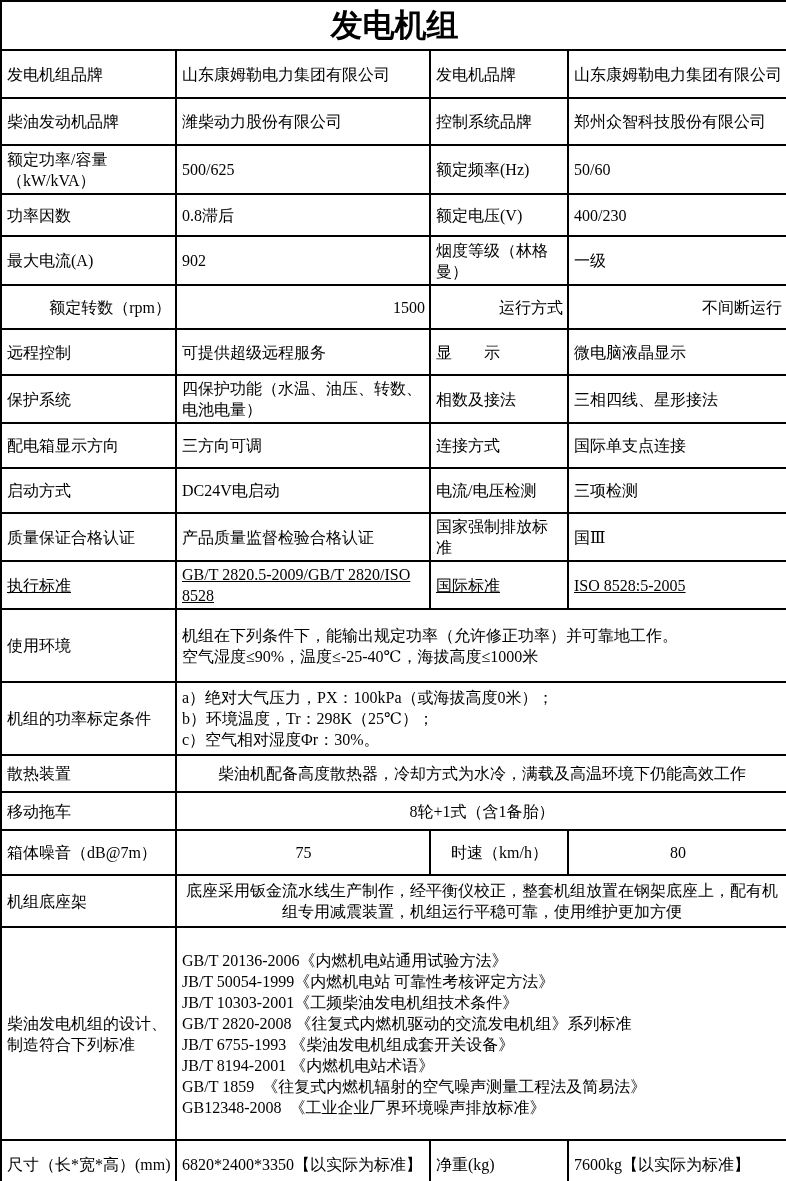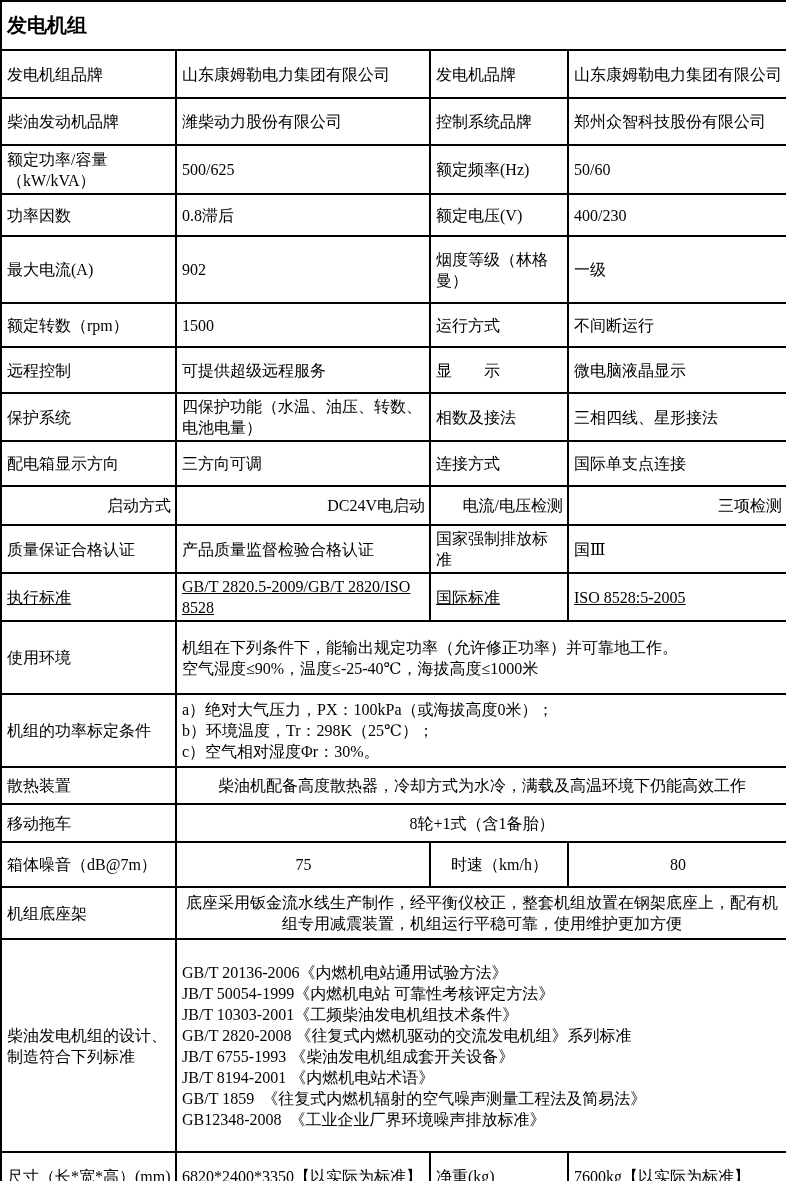--- a/index.html
+++ b/index.html
@@ -14,38 +14,38 @@
   }
   table.spec td{
     border:2px solid #000;
     vertical-align:middle;
     padding:2px 4px 2px 5px;
     line-height:21px;
     white-space:pre-wrap;
     overflow:hidden;
   }
   td.title{
-    text-align:left;
-    font-size:20px;
+    text-align:center;
+    font-size:32px;
     font-weight:bold;
     line-height:34px;
     padding:4px 0;
   }
   td.center{text-align:center;}
   thead tr{height:49px;}
   tbody tr:nth-child(1){height:48px;}
   tbody tr:nth-child(2){height:47px;margin-top:17px;}
   tbody tr:nth-child(3){height:49px;}
   tbody tr:nth-child(4){height:42px;}
-  tbody tr:nth-child(5){height:67px;}
-  tbody tr:nth-child(6){height:44px;}
+  tbody tr:nth-child(5){height:49px;}
+  tbody tr:nth-child(6){height:44px;text-align:right;}
   tbody tr:nth-child(7){height:46px;}
   tbody tr:nth-child(8){height:48px;}
   tbody tr:nth-child(9){height:45px;border-radius:19px;}
-  tbody tr:nth-child(10){height:39px;text-align:right;}
+  tbody tr:nth-child(10){height:45px;}
   tbody tr:nth-child(11){height:46px;}
   tbody tr:nth-child(12){height:46px;text-decoration:underline;}
   tbody tr:nth-child(13){height:73px;}
   tbody tr:nth-child(14){height:73px;}
   tbody tr:nth-child(15){height:37px;}
   tbody tr:nth-child(16){height:38px;}
   tbody tr:nth-child(17){height:45px;}
   tbody tr:nth-child(18){height:52px;}
   tbody tr:nth-child(19){height:213px;}
   tbody tr:nth-child(20){height:48px;}

